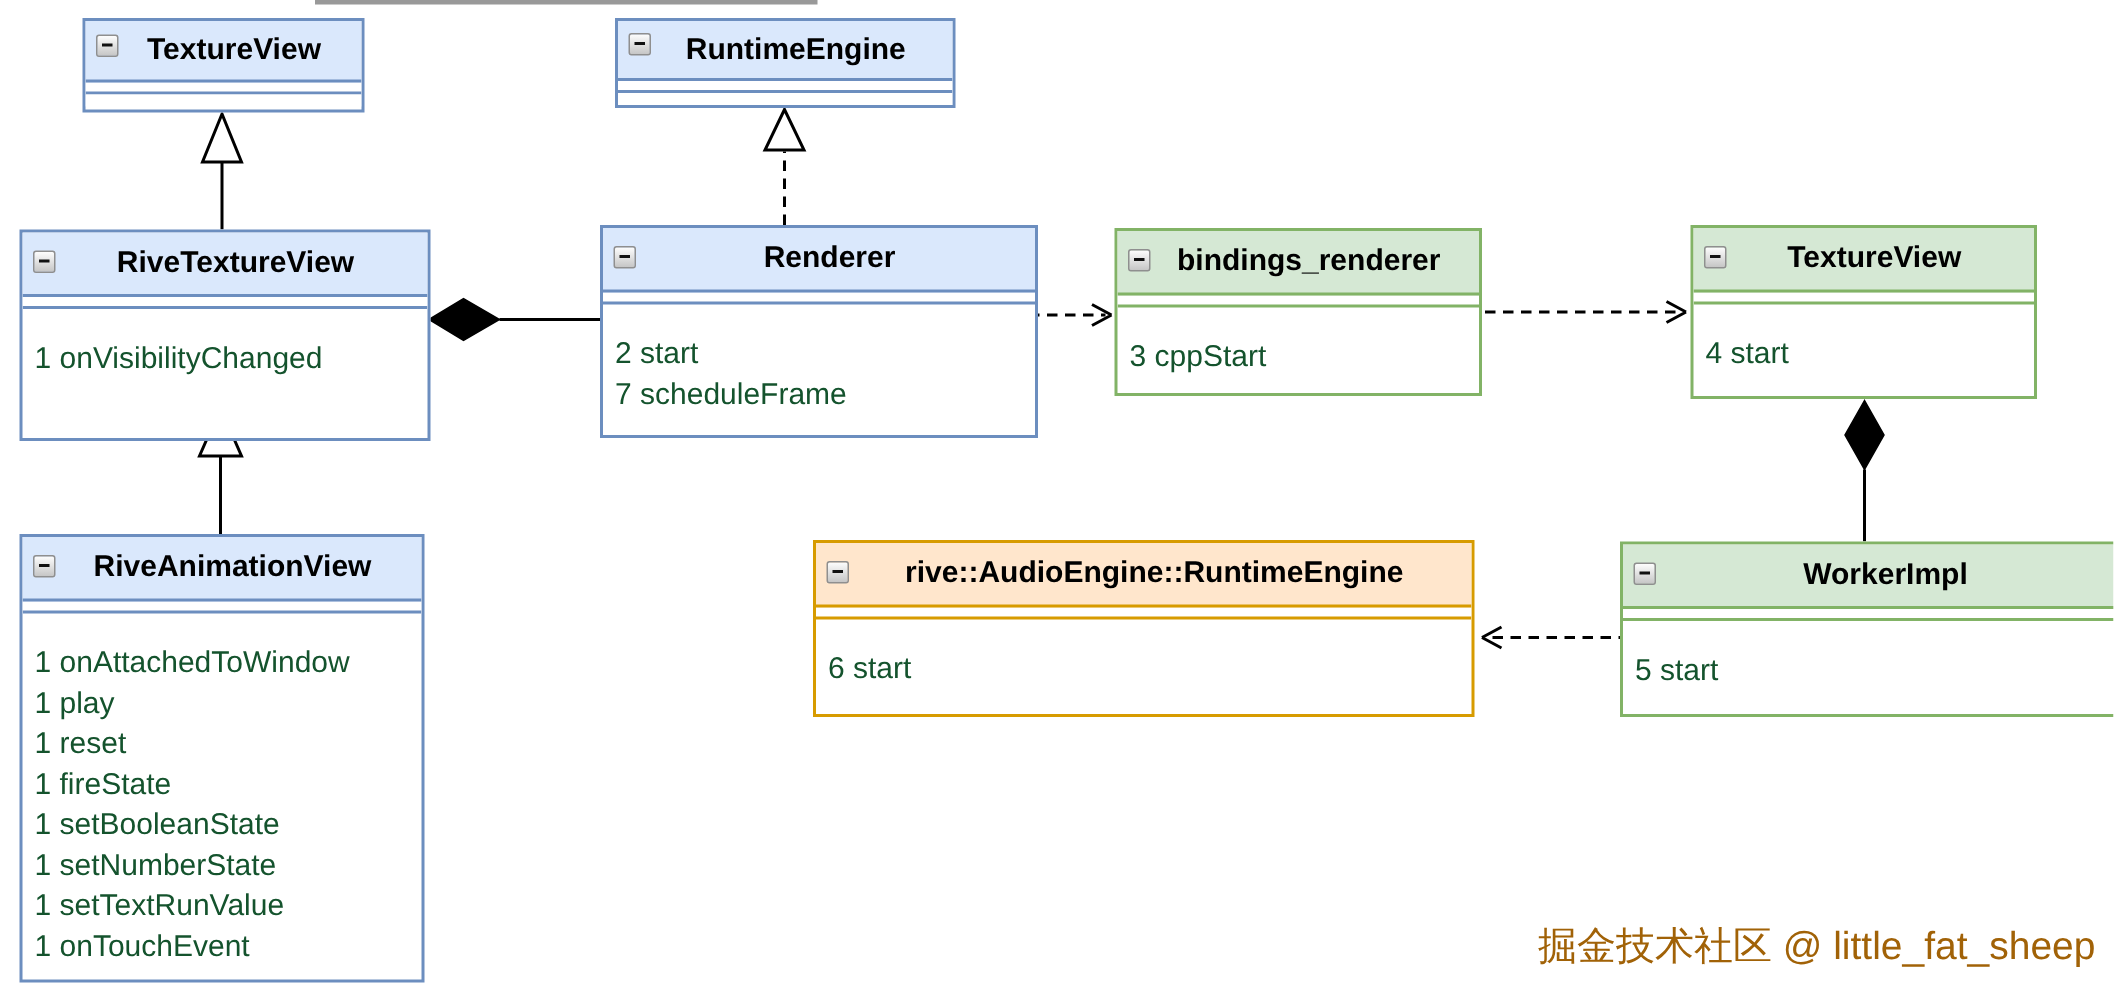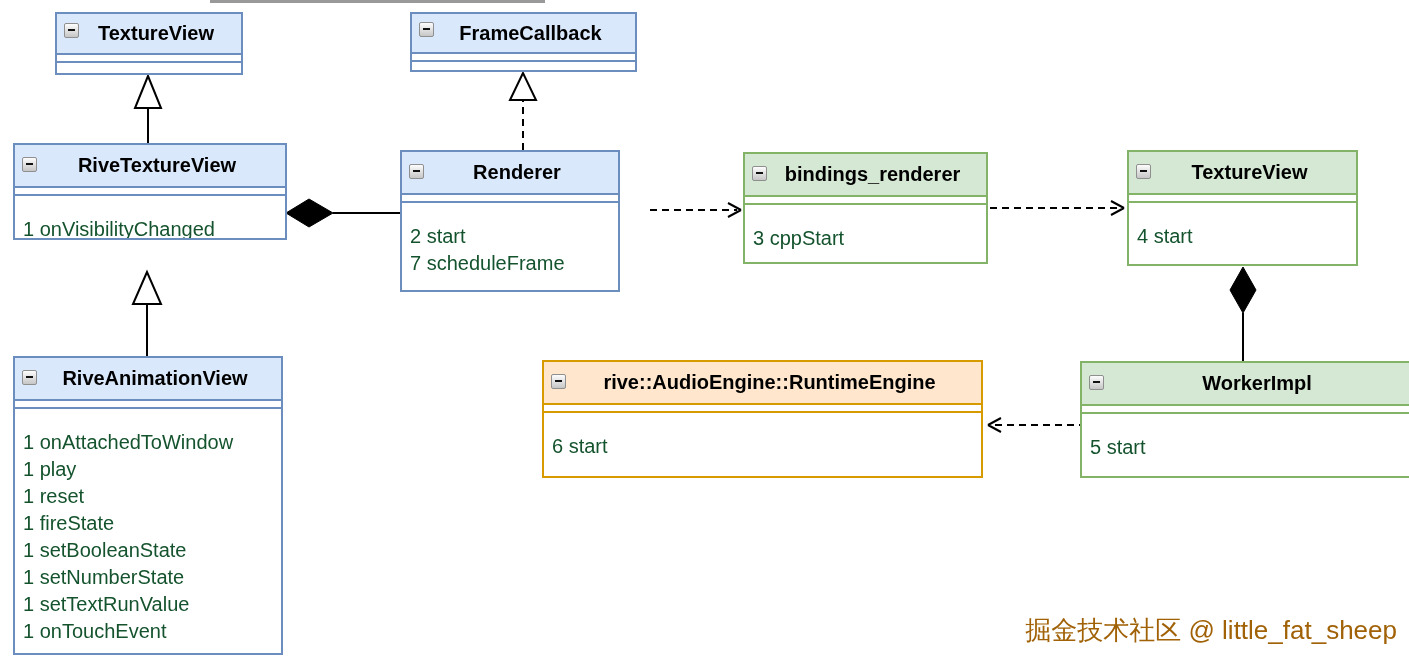--- a/index.html
+++ b/index.html
@@ -108,38 +108,38 @@
       <div class="collapse" style="top:9px"></div>
       <div class="title">TextureView</div>
     </div>
     <div class="strip"></div>
     <div class="strip last"></div>
   </div>
 
   <div class="uml c-blue" style="left:410px;top:12px;width:227px;height:60px">
     <div class="hdr" style="height:38px">
       <div class="collapse" style="top:8px"></div>
-      <div class="title">FrameCallback</div>
+      <div class="title">RuntimeEngine</div>
     </div>
     <div class="strip"></div>
     <div class="strip last"></div>
   </div>
 
-  <div class="uml c-blue" style="left:13px;top:143px;width:274px;height:97px">
+  <div class="uml c-blue" style="left:13px;top:153px;width:274px;height:141px">
     <div class="hdr">
       <div class="collapse"></div>
       <div class="title">RiveTextureView</div>
     </div>
     <div class="strip"></div>
     <div class="body">
       <div class="m">1 onVisibilityChanged</div>
     </div>
   </div>
 
-  <div class="uml c-blue" style="left:400px;top:150px;width:220px;height:142px">
+  <div class="uml c-blue" style="left:400px;top:150px;width:292px;height:142px">
     <div class="hdr">
       <div class="collapse"></div>
       <div class="title">Renderer</div>
     </div>
     <div class="strip"></div>
     <div class="body">
       <div class="m">2 start</div>
       <div class="m">7 scheduleFrame</div>
     </div>
   </div>

